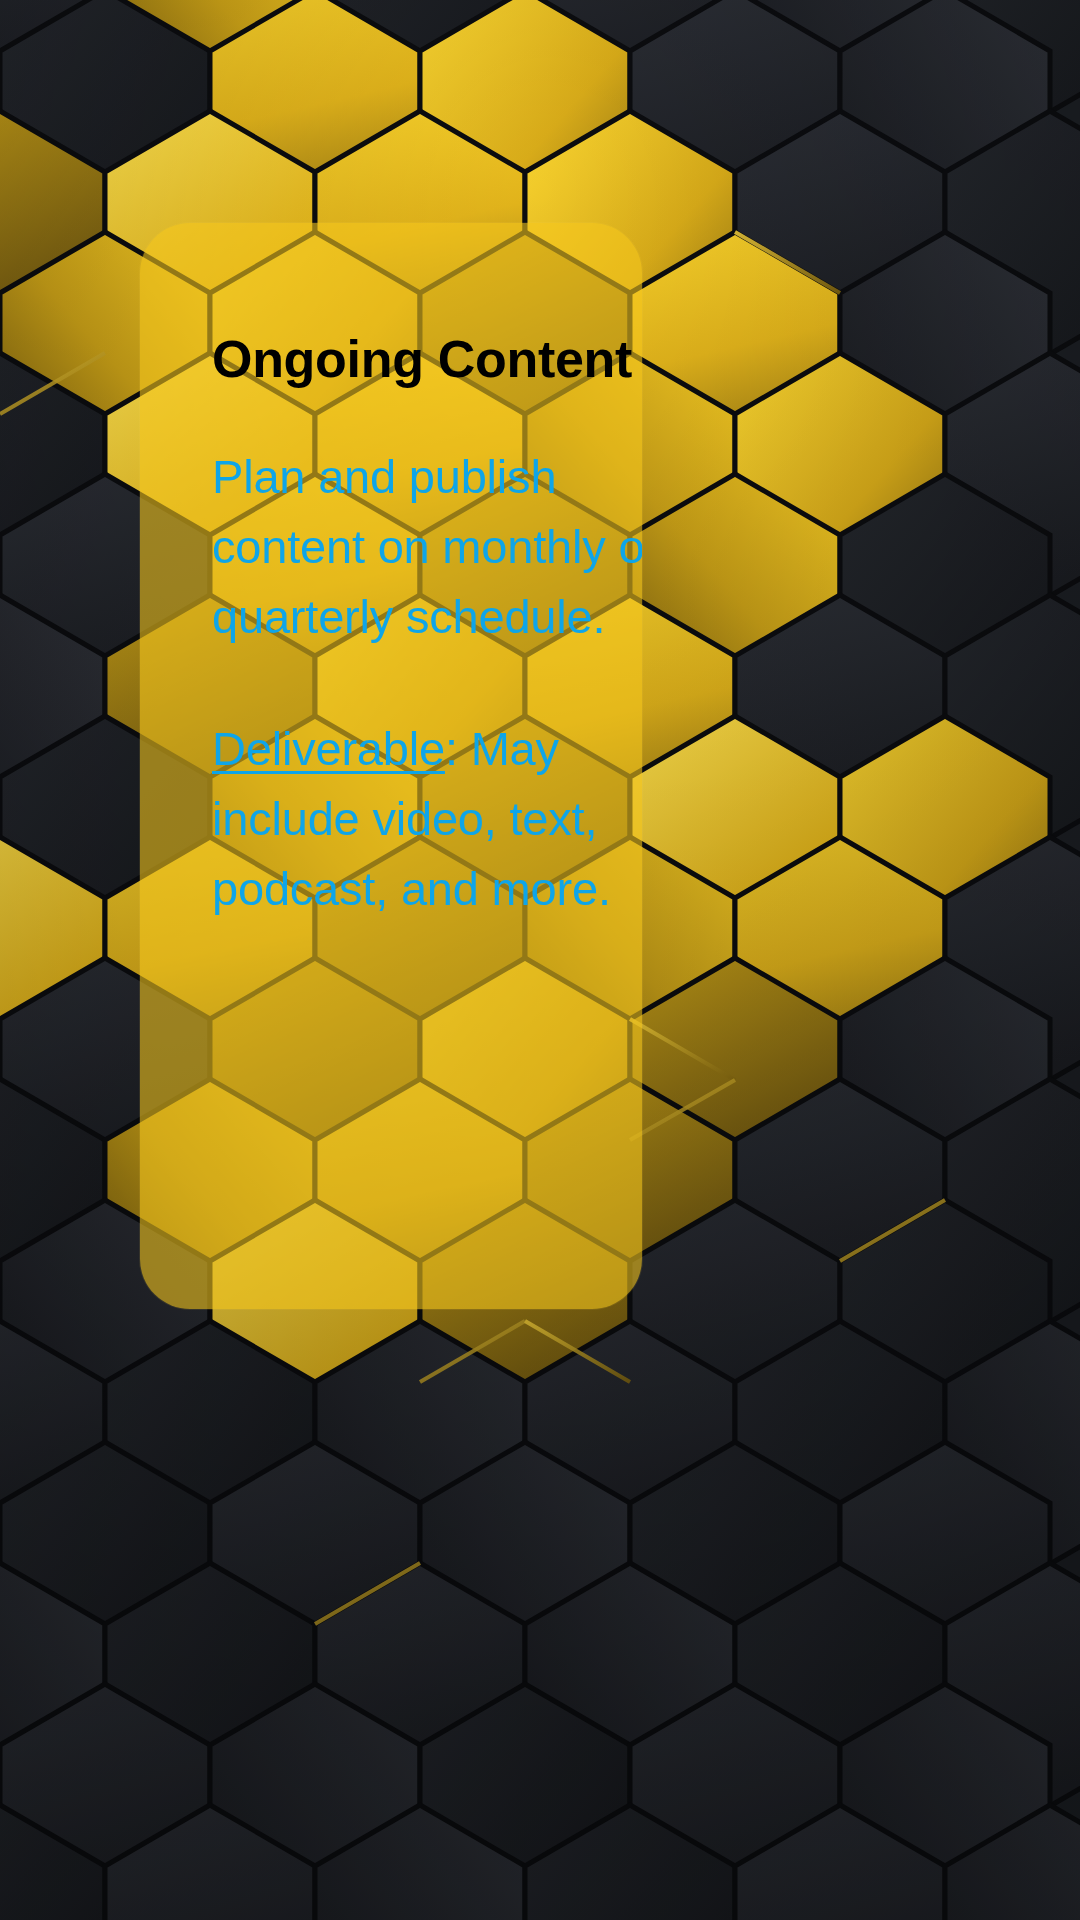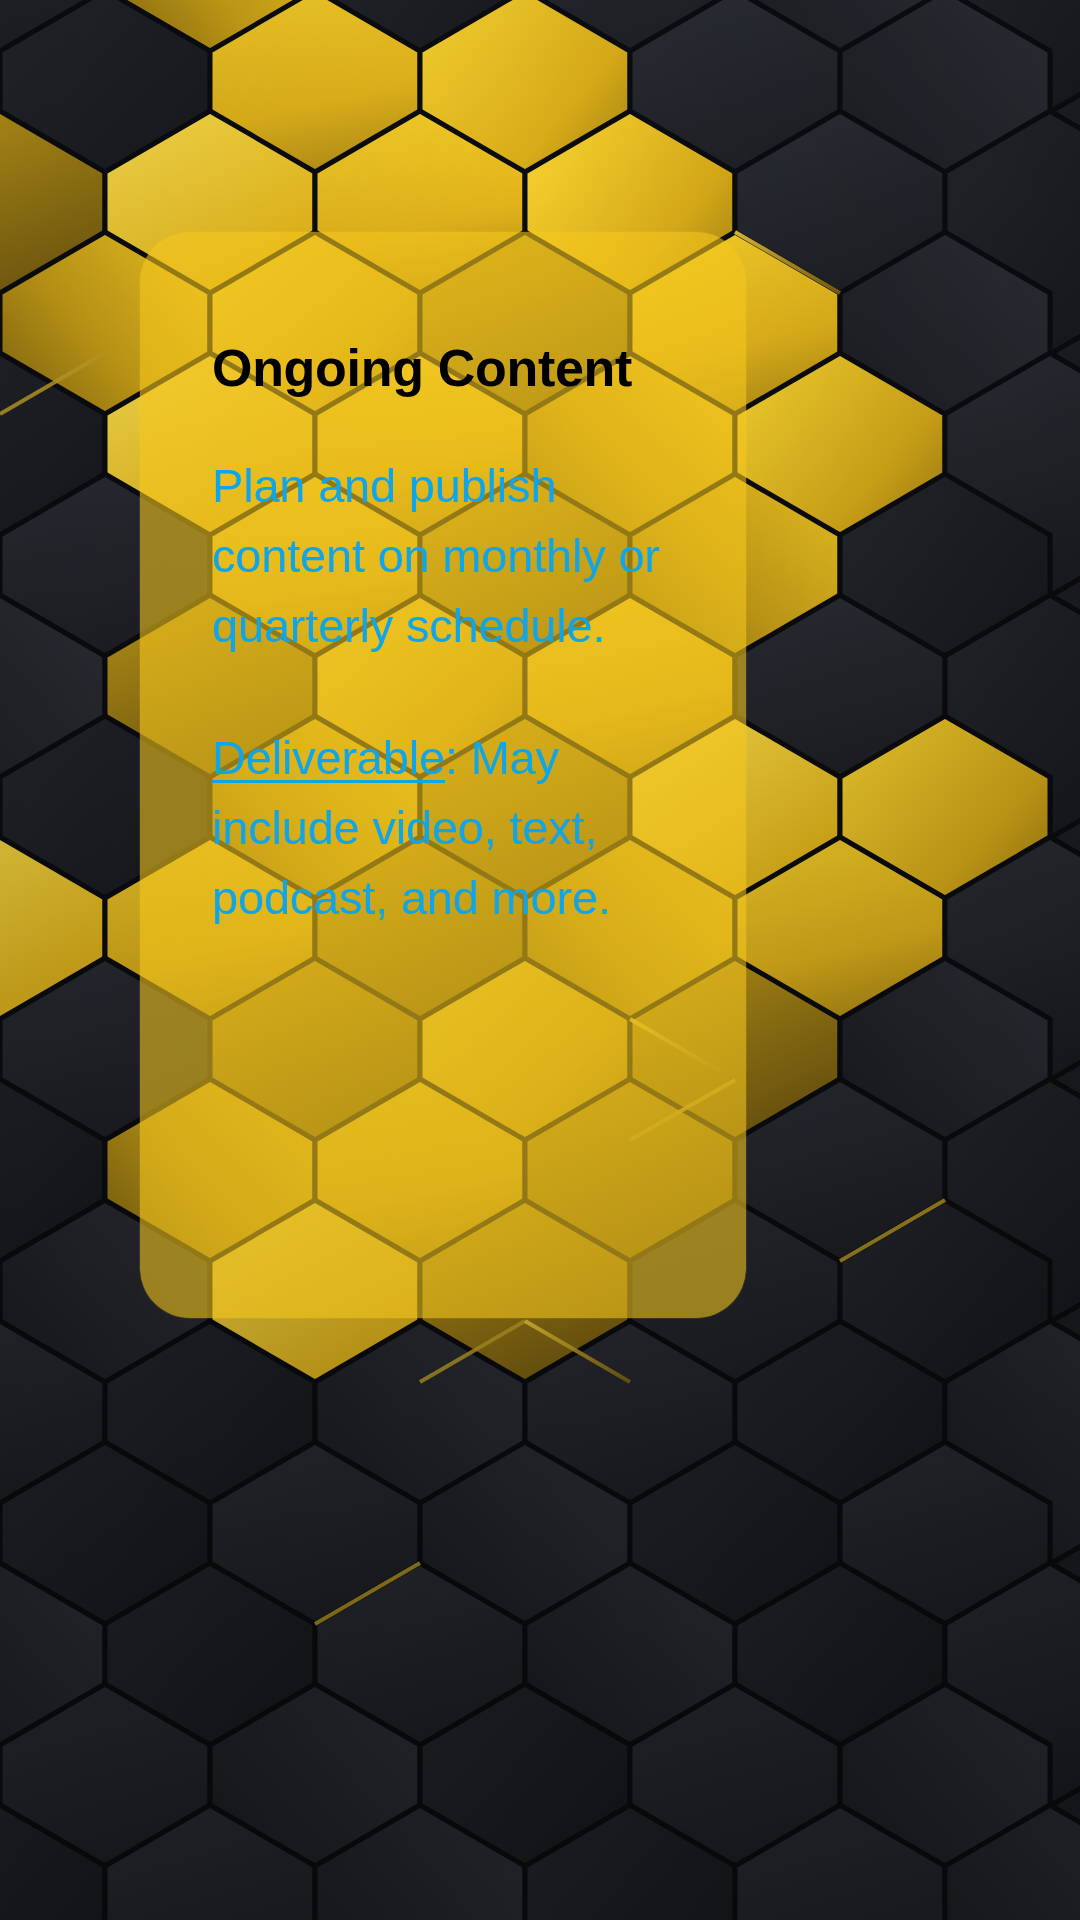--- a/index.html
+++ b/index.html
@@ -24,22 +24,22 @@
   
   #vignette {
     position:absolute; inset:0;
     background:
       radial-gradient(120% 80% at 50% 10%, rgba(0,0,0,0) 0%, rgba(0,0,0,0.28) 100%);
     pointer-events:none;
   }
   
   #card {
     position:absolute;
-    left:140px; top:232px;
-    width:606px; height:1086px;
+    left:140px; top:223px;
+    width:502px; height:1086px;
     border-radius:50px;
     background:rgba(247,200,30,0.58);
     box-shadow:0 0 0 1px rgba(255,220,80,0.10);
     backdrop-filter:none;
     overflow:hidden;
   }
   #card-inner {
     position:absolute;
     left:72px; top:108px;
     width:470px;

